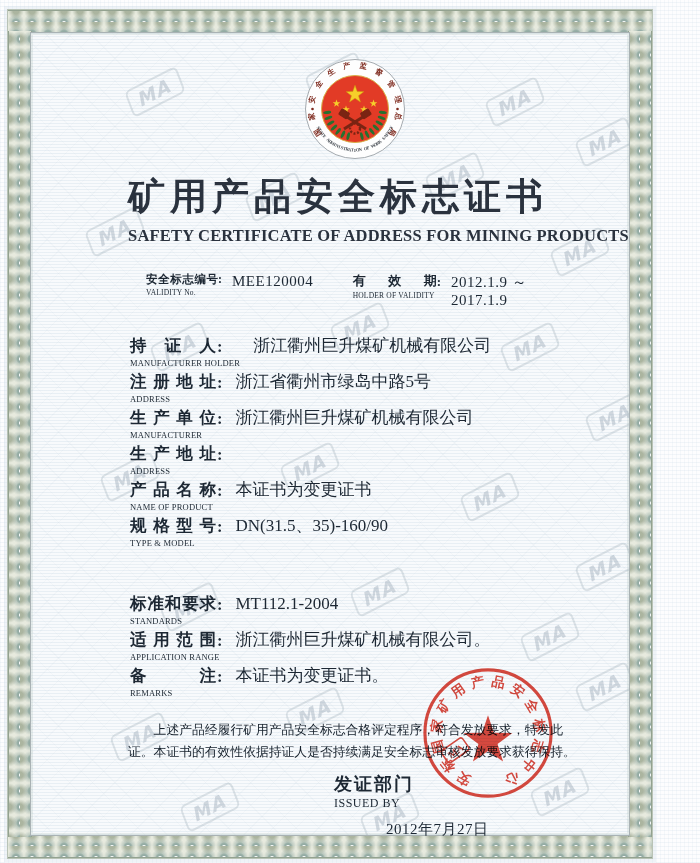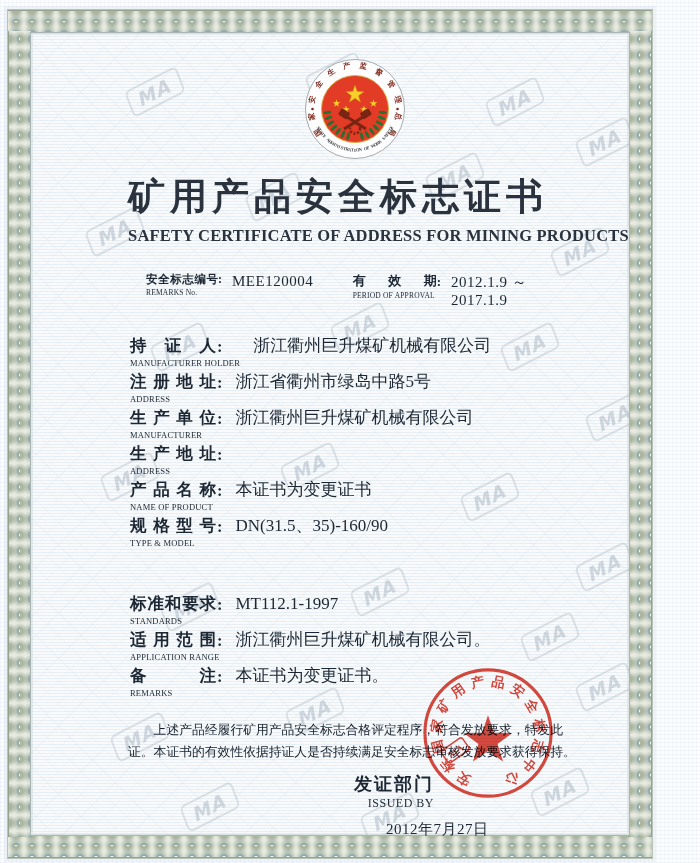--- a/index.html
+++ b/index.html
@@ -66,21 +66,21 @@
   .f-lab .jl{width:86px;font-size:16.5px;}
   .f-lab .colon{font-size:16.5px;margin-left:1px;}
   .f-lab .lab-en{font-size:8.5px;}
   .f-val{font-size:17px;padding-left:13px;line-height:1.25;white-space:nowrap;}
   .rows2{margin-top:42px;}
   
   .stmt{margin:18px 0 0;font-size:12.8px;line-height:1.72;color:#17222d;}
   .stmt span{display:block;white-space:nowrap;}
   .stmt .l1{text-indent:2em;}
   
-  .issuer{margin:9px 0 0 206px;width:100px;text-align:right;}
+  .issuer{margin:9px 0 0 206px;width:100px;text-align:left;}
   .issuer-cn{font-size:18px;font-weight:bold;letter-spacing:2px;white-space:nowrap;}
   .issuer-en{font-size:12px;letter-spacing:.5px;margin-top:0;}
   .issue-date{margin:9px 0 0 258px;font-size:15px;letter-spacing:.5px;}
   
   .seal{position:absolute;left:419px;top:664px;width:138px;height:138px;z-index:3;
     opacity:.92;mix-blend-mode:multiply;}
   svg text{font-family:"Liberation Serif","DejaVu Serif",serif;}
 </style>
 </head>
 <body>
@@ -226,35 +226,35 @@
             <span class="jl jl-sm">
                 <span>安</span>
                 <span>全</span>
                 <span>标</span>
                 <span>志</span>
                 <span>编</span>
                 <span>号</span>
               </span>
               <span class="colon" style="font-size:12px">:</span>
           </div>
-          <div class="lab-en">REMARKS No.</div>
+          <div class="lab-en">VALIDITY No.</div>
         </div>
         <div class="h-val">MEE120004</div>
       </div>
       <div class="h-group">
         <div class="h-lab">
           <div class="lab-line">
             <span class="jl jl-md">
                 <span>有</span>
                 <span>效</span>
                 <span>期</span>
               </span>
               <span class="colon" style="font-size:13px">:</span>
           </div>
-          <div class="lab-en">PERIOD OF APPROVAL</div>
+          <div class="lab-en">HOLDER OF VALIDITY</div>
         </div>
         <div class="h-val">2012.1.9 ～ 2017.1.9</div>
       </div>
     </div>
 
     <div class="rows" id="main-rows">
       <div class="f-row">
         <div class="f-lab">
           <div class="lab-line">
               <span class="jl">
@@ -352,21 +352,21 @@
                 <span>标</span>
                 <span>准</span>
                 <span>和</span>
                 <span>要</span>
                 <span>求</span>
               </span>
               <span class="colon">:</span>
             </div>
           <div class="lab-en">STANDARDS</div>
         </div>
-        <div class="f-val">MT112.1-1997</div>
+        <div class="f-val">MT112.1-2004</div>
       </div>
       <div class="f-row">
         <div class="f-lab">
           <div class="lab-line">
               <span class="jl">
                 <span>适</span>
                 <span>用</span>
                 <span>范</span>
                 <span>围</span>
               </span>

